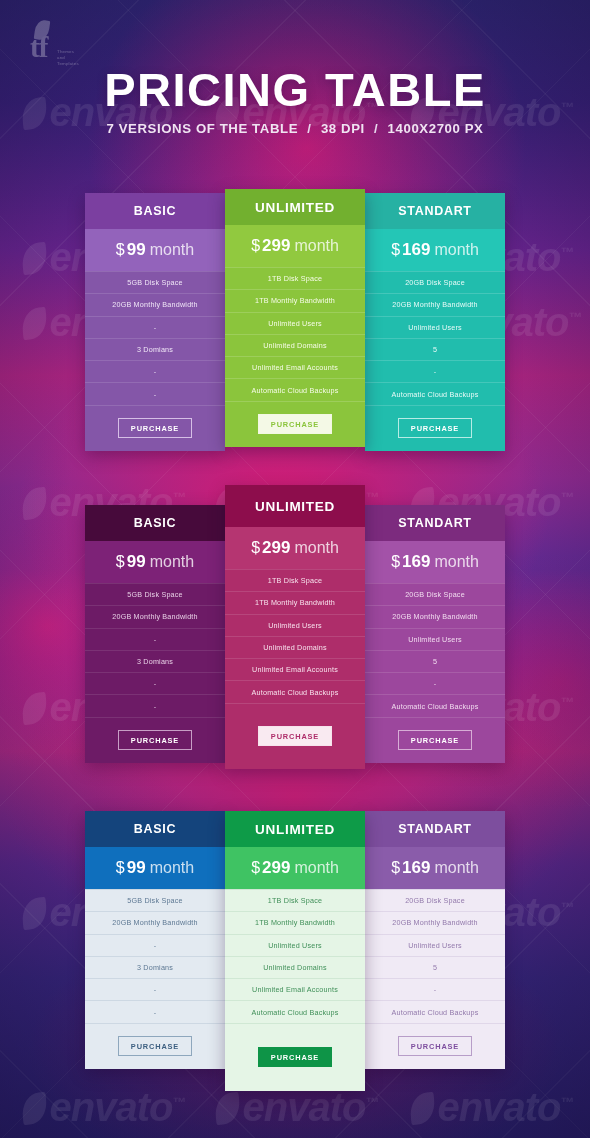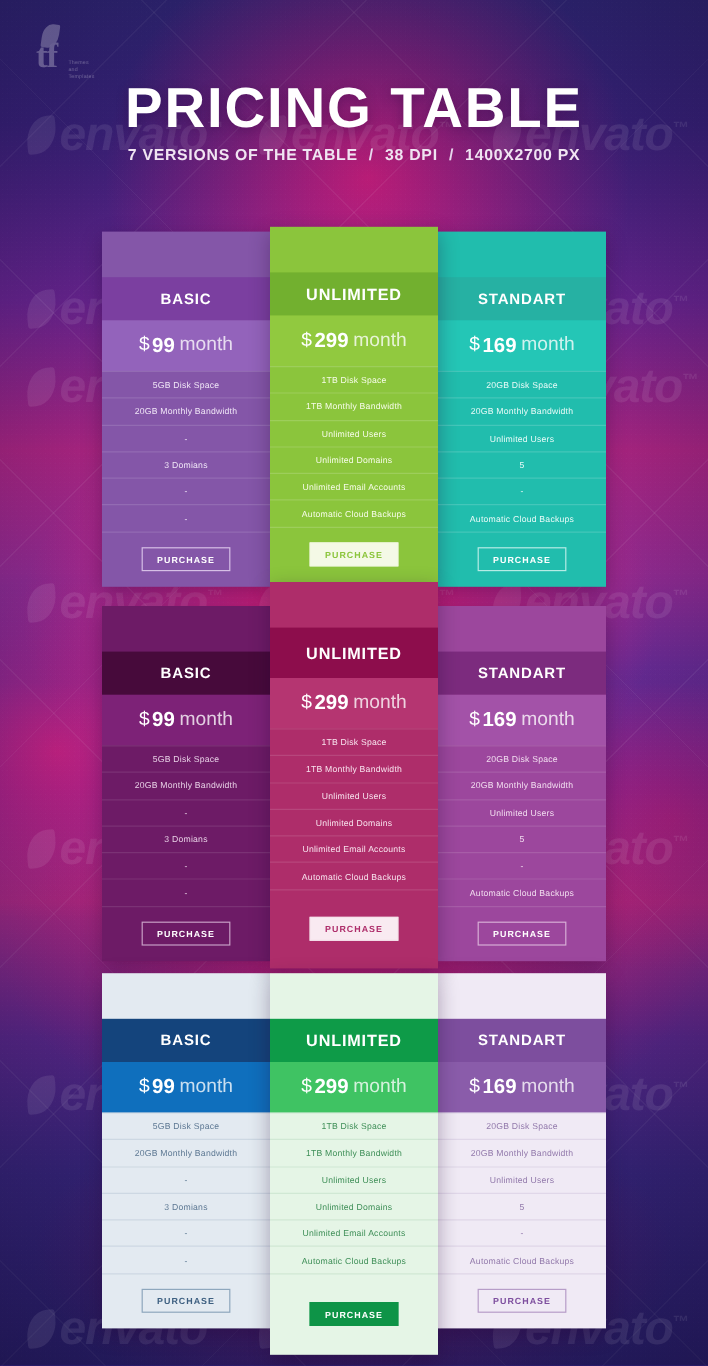--- a/index.html
+++ b/index.html
@@ -58,21 +58,21 @@
   .subtitle{position:absolute;left:0;right:0;top:121px;text-align:center;
       font-size:13.2px;font-weight:bold;color:#f0e4f2;letter-spacing:.6px;}
   .subtitle .sep{color:#e8d8ee;padding:0 5px;}
 
   
   .table{position:absolute;display:flex;align-items:flex-start;}
   .col{position:relative;box-shadow:0 5px 16px rgba(30,0,45,.33);}
   .col.mid{z-index:3;}
   .col.side{z-index:1;}
   .chead{text-align:center;font-weight:bold;color:#fff;letter-spacing:.7px;
-      display:flex;align-items:center;justify-content:center;margin-top:38px;}
+      display:flex;align-items:center;justify-content:center;}
   .cprice{text-align:center;color:#fff;display:flex;align-items:center;
       justify-content:center;white-space:nowrap;}
   .cprice .cur{font-size:16px;font-weight:normal;margin-right:2px;}
   .cprice .amt{font-size:17px;font-weight:bold;}
   .cprice .per{font-size:16px;font-weight:normal;margin-left:4px;opacity:.78;}
   .feat{text-align:center;font-size:7.2px;letter-spacing:.2px;
       display:flex;align-items:center;justify-content:center;}
   .btnwrap{display:flex;align-items:center;justify-content:center;}
   .btn{font-size:7.4px;font-weight:bold;letter-spacing:.85px;text-align:center;
       display:flex;align-items:center;justify-content:center;}

